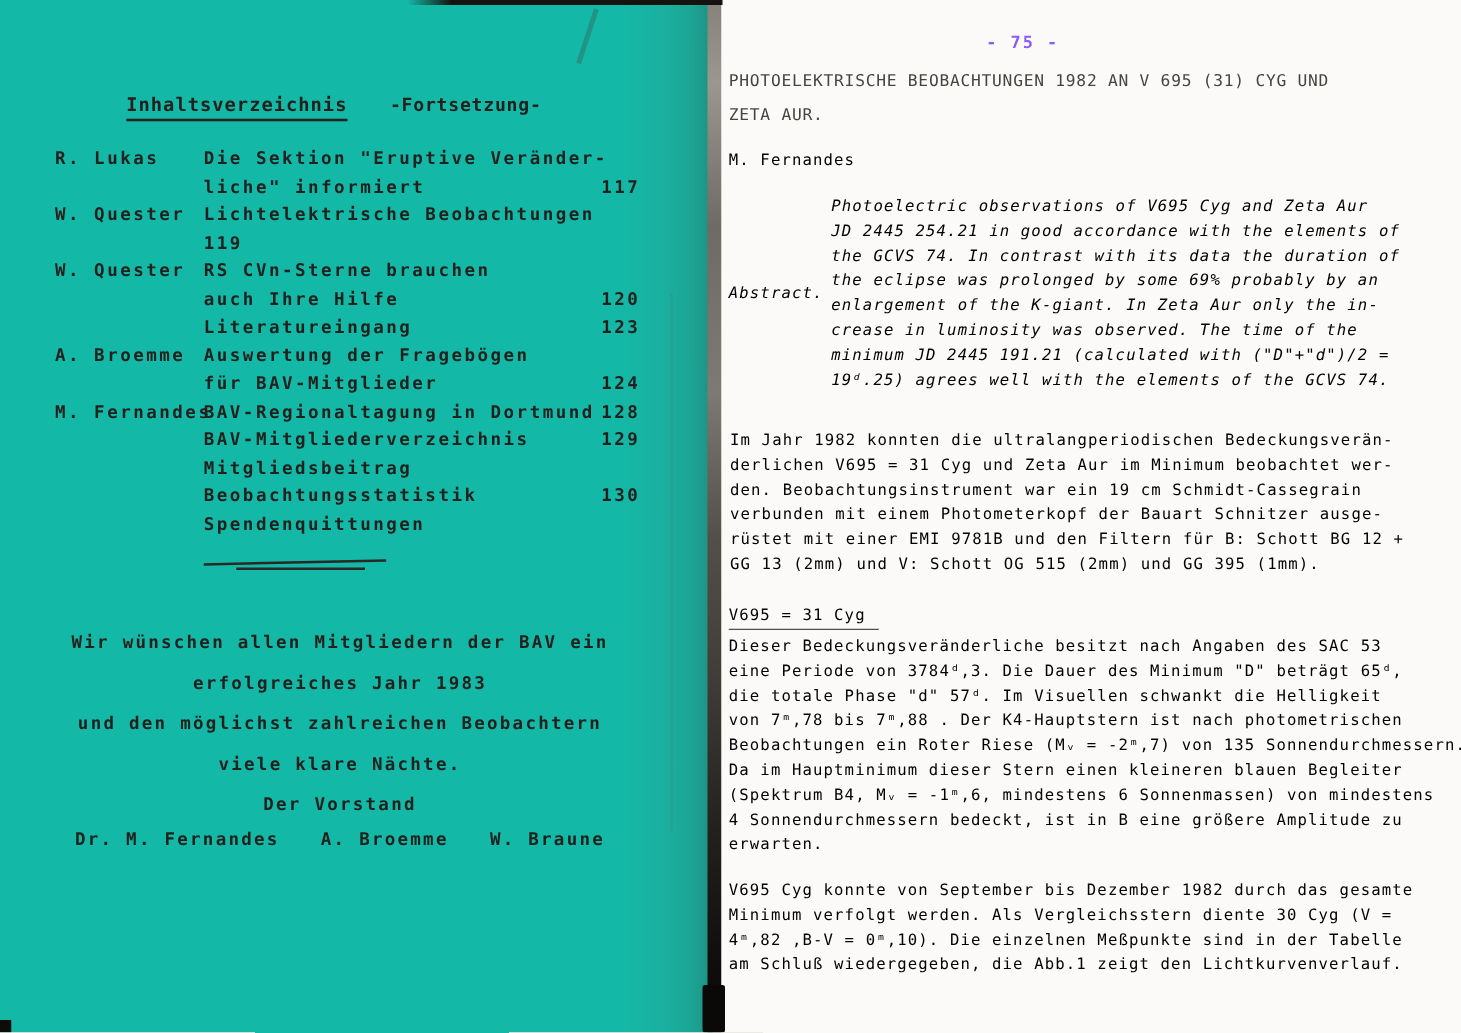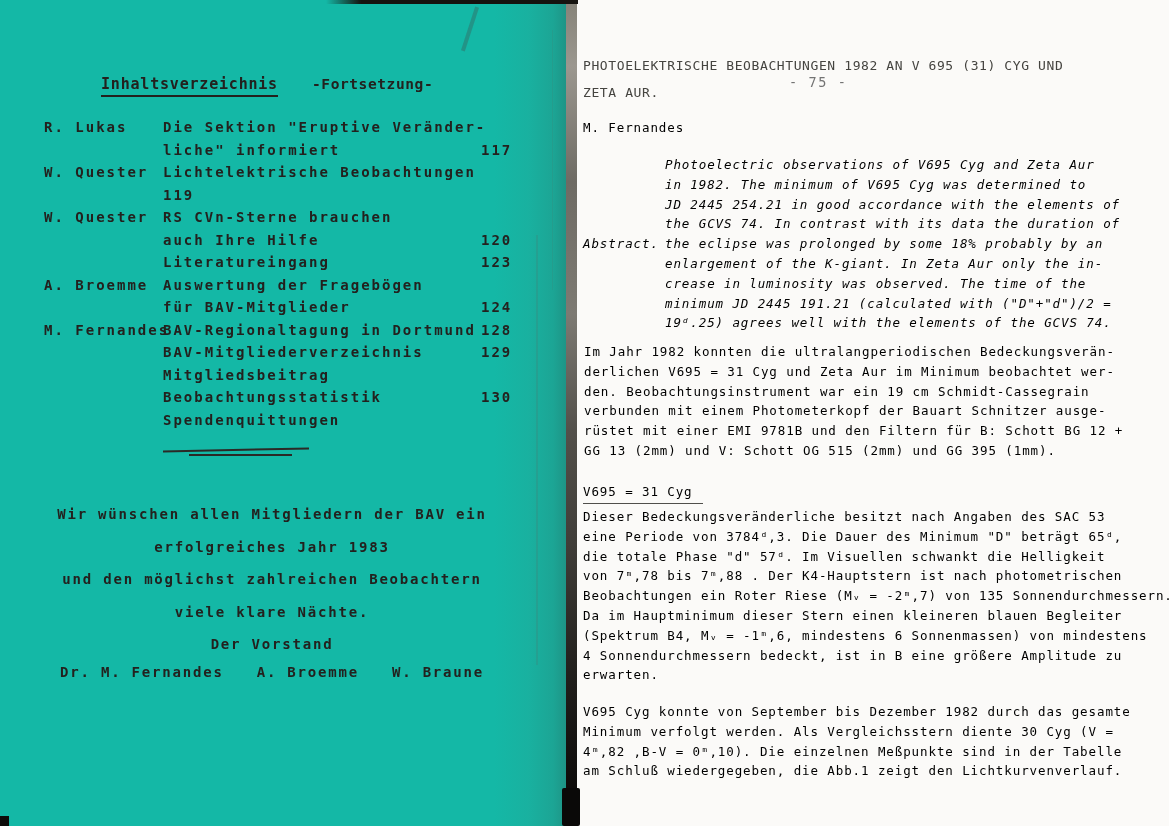--- a/index.html
+++ b/index.html
@@ -37,21 +37,21 @@
         background:linear-gradient(180deg,#858278 0%,#9b978f 8%,#6e6b64 22%,#7d7a73 38%,#53504a 52%,#403d38 66%,#24221f 80%,#12100e 92%,#070605 100%);}
   .spine-bottom{left:562px;top:788px;width:18px;height:38px;background:#0a0908;border-radius:2px;}
   .top-edge{left:326px;top:0;width:252px;height:4px;
         background:linear-gradient(90deg,rgba(15,14,12,0) 0%,#15130f 14%,#15130f 100%);}
   .corner-mark{left:0;top:816px;width:9px;height:10px;background:#0d0c0a;}
 
   
   .right-page{left:577px;top:0;width:592px;height:826px;background:#fbfaf8;color:#504f4b;}
   .r-text{font-size:12.5px;letter-spacing:0.9px;}
   .r-text .line{line-height:19.8px;white-space:pre;}
-  .page-number{left:789px;top:26px;font-size:13.5px;letter-spacing:1.6px;color:#737373;font-weight:normal;white-space:pre;margin-top:48px;}
+  .page-number{left:789px;top:26px;font-size:13.5px;letter-spacing:1.6px;color:#8b5cf6;font-weight:bold;white-space:pre;}
   .article-title{left:583px;top:52px;color:#45443ف;}
   .article-title{color:#454440;}
   .article-title .line{line-height:27px;white-space:pre;font-size:13px;letter-spacing:0.6px;}
   .article-author{left:583px;top:118px;}
   .abstract{left:583px;top:155px;display:flex;align-items:center;font-style:italic;}
   .abstract-label{flex:0 0 82px;line-height:19.8px;white-space:pre;}
   .para1{left:584px;top:342px;}
   .section-heading{left:583px;top:481px;}
   .section-heading span{display:inline-block;border-bottom:1.5px solid #504f4b;padding:0 10px 4px 0;
         font-size:12.5px;letter-spacing:0.9px;white-space:pre;}
@@ -179,24 +179,23 @@
 
   <div class="abs r-text article-author">
     <div class="line">M. Fernandes</div>
   </div>
 
   <div class="abs r-text abstract">
     <div class="abstract-label">Abstract.</div>
     <div class="abstract-lines">
 
     <div class="line">Photoelectric observations of V695 Cyg and Zeta Aur</div>
-        <div class="line">in 1982. The minimum of V695 Cyg was determined to</div>
         <div class="line">JD 2445 254.21 in good accordance with the elements of</div>
         <div class="line">the GCVS 74. In contrast with its data the duration of</div>
-        <div class="line">the eclipse was prolonged by some 18% probably by an</div>
+        <div class="line">the eclipse was prolonged by some 69% probably by an</div>
         <div class="line">enlargement of the K-giant. In Zeta Aur only the in-</div>
         <div class="line">crease in luminosity was observed. The time of the</div>
         <div class="line">minimum JD 2445 191.21 (calculated with ("D"+"d")/2 =</div>
         <div class="line">19ᵈ.25) agrees well with the elements of the GCVS 74.</div>
       </div>
   </div>
 
   <div class="abs r-text para1">
 
   <div class="line">Im Jahr 1982 konnten die ultralangperiodischen Bedeckungsverän-</div>

